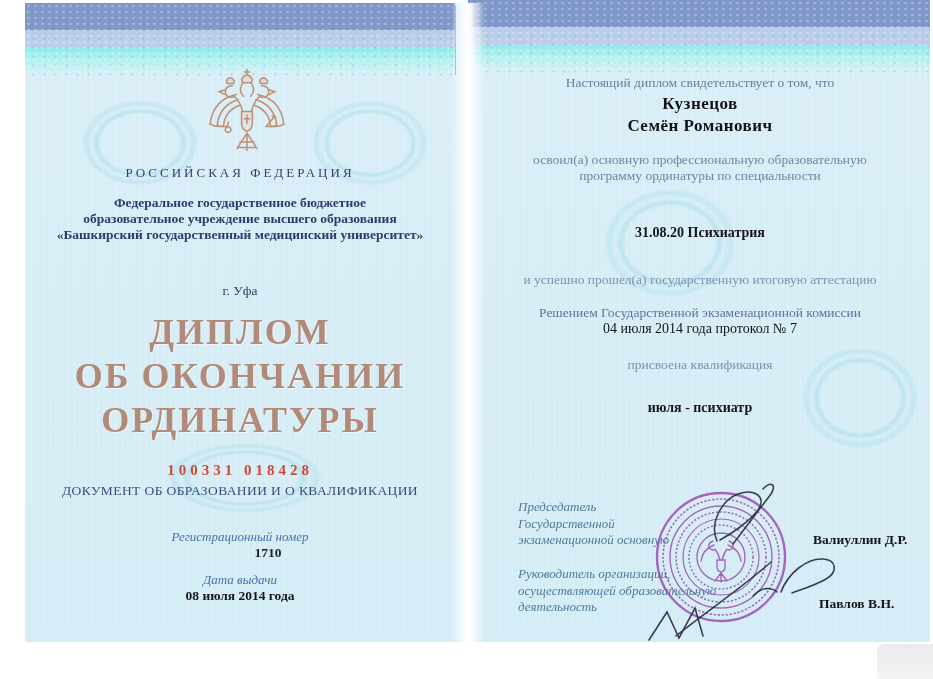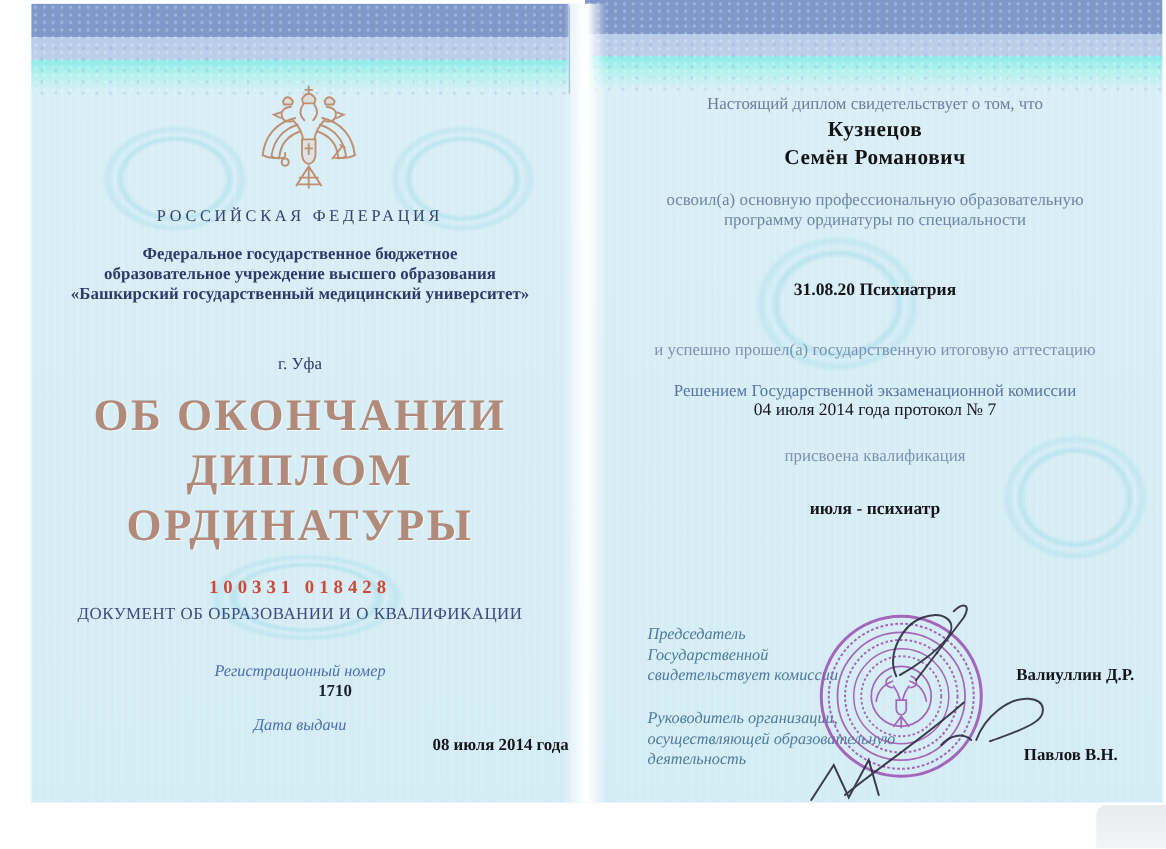--- a/index.html
+++ b/index.html
@@ -55,21 +55,21 @@
   .country   { top:162px; font-size:13px; letter-spacing:3px; color:#35406e; }
   .inst      { font-weight:bold; font-size:13.5px; color:#2e3a6b; }
   .inst-1 { top:192px; } .inst-2 { top:208px; } .inst-3 { top:224px;font-family:Liberation Serif, serif; } .inst-4 { top:240px; }
   .city      { top:280px; font-size:13.5px; color:#2e3a6b; }
   .doc-title { top:307px; font-size:36px; line-height:44px; font-weight:bold;
                letter-spacing:2px; color:#b18a79; text-shadow:1px 1px 0 rgba(255,255,255,.5); }
   .serial    { top:459px; font-size:15px; font-weight:bold; letter-spacing:4px; color:#cd4937; }
   .doctype   { top:480px; font-size:13.5px; letter-spacing:.4px; color:#3c4c80; }
   .lbl-it    { font-style:italic; font-size:13px; color:#4a6fb0; }
   .reg-label { top:526px; } .reg-num { top:542px; font-size:13.5px; color:#1c2130; font-weight:600;margin-left:28px; }
-  .date-label{ top:569px; } .date-val{ top:585px; font-size:13.5px; color:#15151a; font-weight:bold;text-align:right; }
+  .date-label{ top:569px; } .date-val{ top:585px; font-size:13.5px; color:#15151a; font-weight:bold; }
 
   
   .intro     { top:72px;  font-size:13.5px; color:#68809f; }
   .surname   { top:91px;  font-size:17px; font-weight:bold; color:#131316; letter-spacing:.5px; }
   .fullname  { top:113px; font-size:17px; font-weight:bold; color:#131316; letter-spacing:.5px; }
   .prog1     { top:149px; font-size:13.5px; color:#6d86a5; }
   .prog2     { top:165px; font-size:13.5px; color:#6d86a5; }
   .specialty { top:222px; font-size:14px; font-weight:bold; color:#15151a; }
   .attest    { top:269px; font-size:13.5px; color:#7b92b2; }
   .commission{ top:302px; font-size:13.5px; color:#5574a6; }
@@ -157,22 +157,22 @@
 
       <div class="line country">РОССИЙСКАЯ ФЕДЕРАЦИЯ</div>
 
       <div class="line inst inst-1">Федеральное государственное бюджетное</div>
       <div class="line inst inst-2">образовательное учреждение высшего образования</div>
       <div class="line inst inst-3">«Башкирский государственный медицинский университет»</div>
 
       <div class="line city">г. Уфа</div>
 
       <div class="line doc-title">
+        <div>ДИПЛОМ</div>
         <div>ОБ ОКОНЧАНИИ</div>
-        <div>ДИПЛОМ</div>
         <div>ОРДИНАТУРЫ</div>
       </div>
 
       <div class="line serial">100331 018428</div>
       <div class="line doctype">ДОКУМЕНТ ОБ ОБРАЗОВАНИИ И О КВАЛИФИКАЦИИ</div>
 
       <div class="line lbl-it reg-label">Регистрационный номер</div>
       <div class="line reg-num">1710</div>
       <div class="line lbl-it date-label">Дата выдачи</div>
       <div class="line date-val">08 июля 2014  года</div>
@@ -188,21 +188,21 @@
       <div class="line specialty">31.08.20 Психиатрия</div>
       <div class="line attest">и успешно прошел(а) государственную итоговую аттестацию</div>
       <div class="line commission">Решением Государственной экзаменационной комиссии</div>
       <div class="line protocol">04 июля 2014 года протокол № 7</div>
       <div class="line quallabel">присвоена квалификация</div>
       <div class="line qualif">июля - психиатр</div>
 
       <div class="sig-label sig-chairman">
         <div>Председатель</div>
         <div>Государственной</div>
-        <div>свидетельствует комиссии</div>
+        <div>экзаменационной основную</div>
       </div>
       <div class="sig-label sig-head">
         <div>Руководитель организации,</div>
         <div>осуществляющей образовательную</div>
         <div>деятельность</div>
       </div>
 
       <div class="sig-name name-chairman">Валиуллин Д.Р.</div>
       <div class="sig-name name-head">Павлов В.Н.</div>
 

